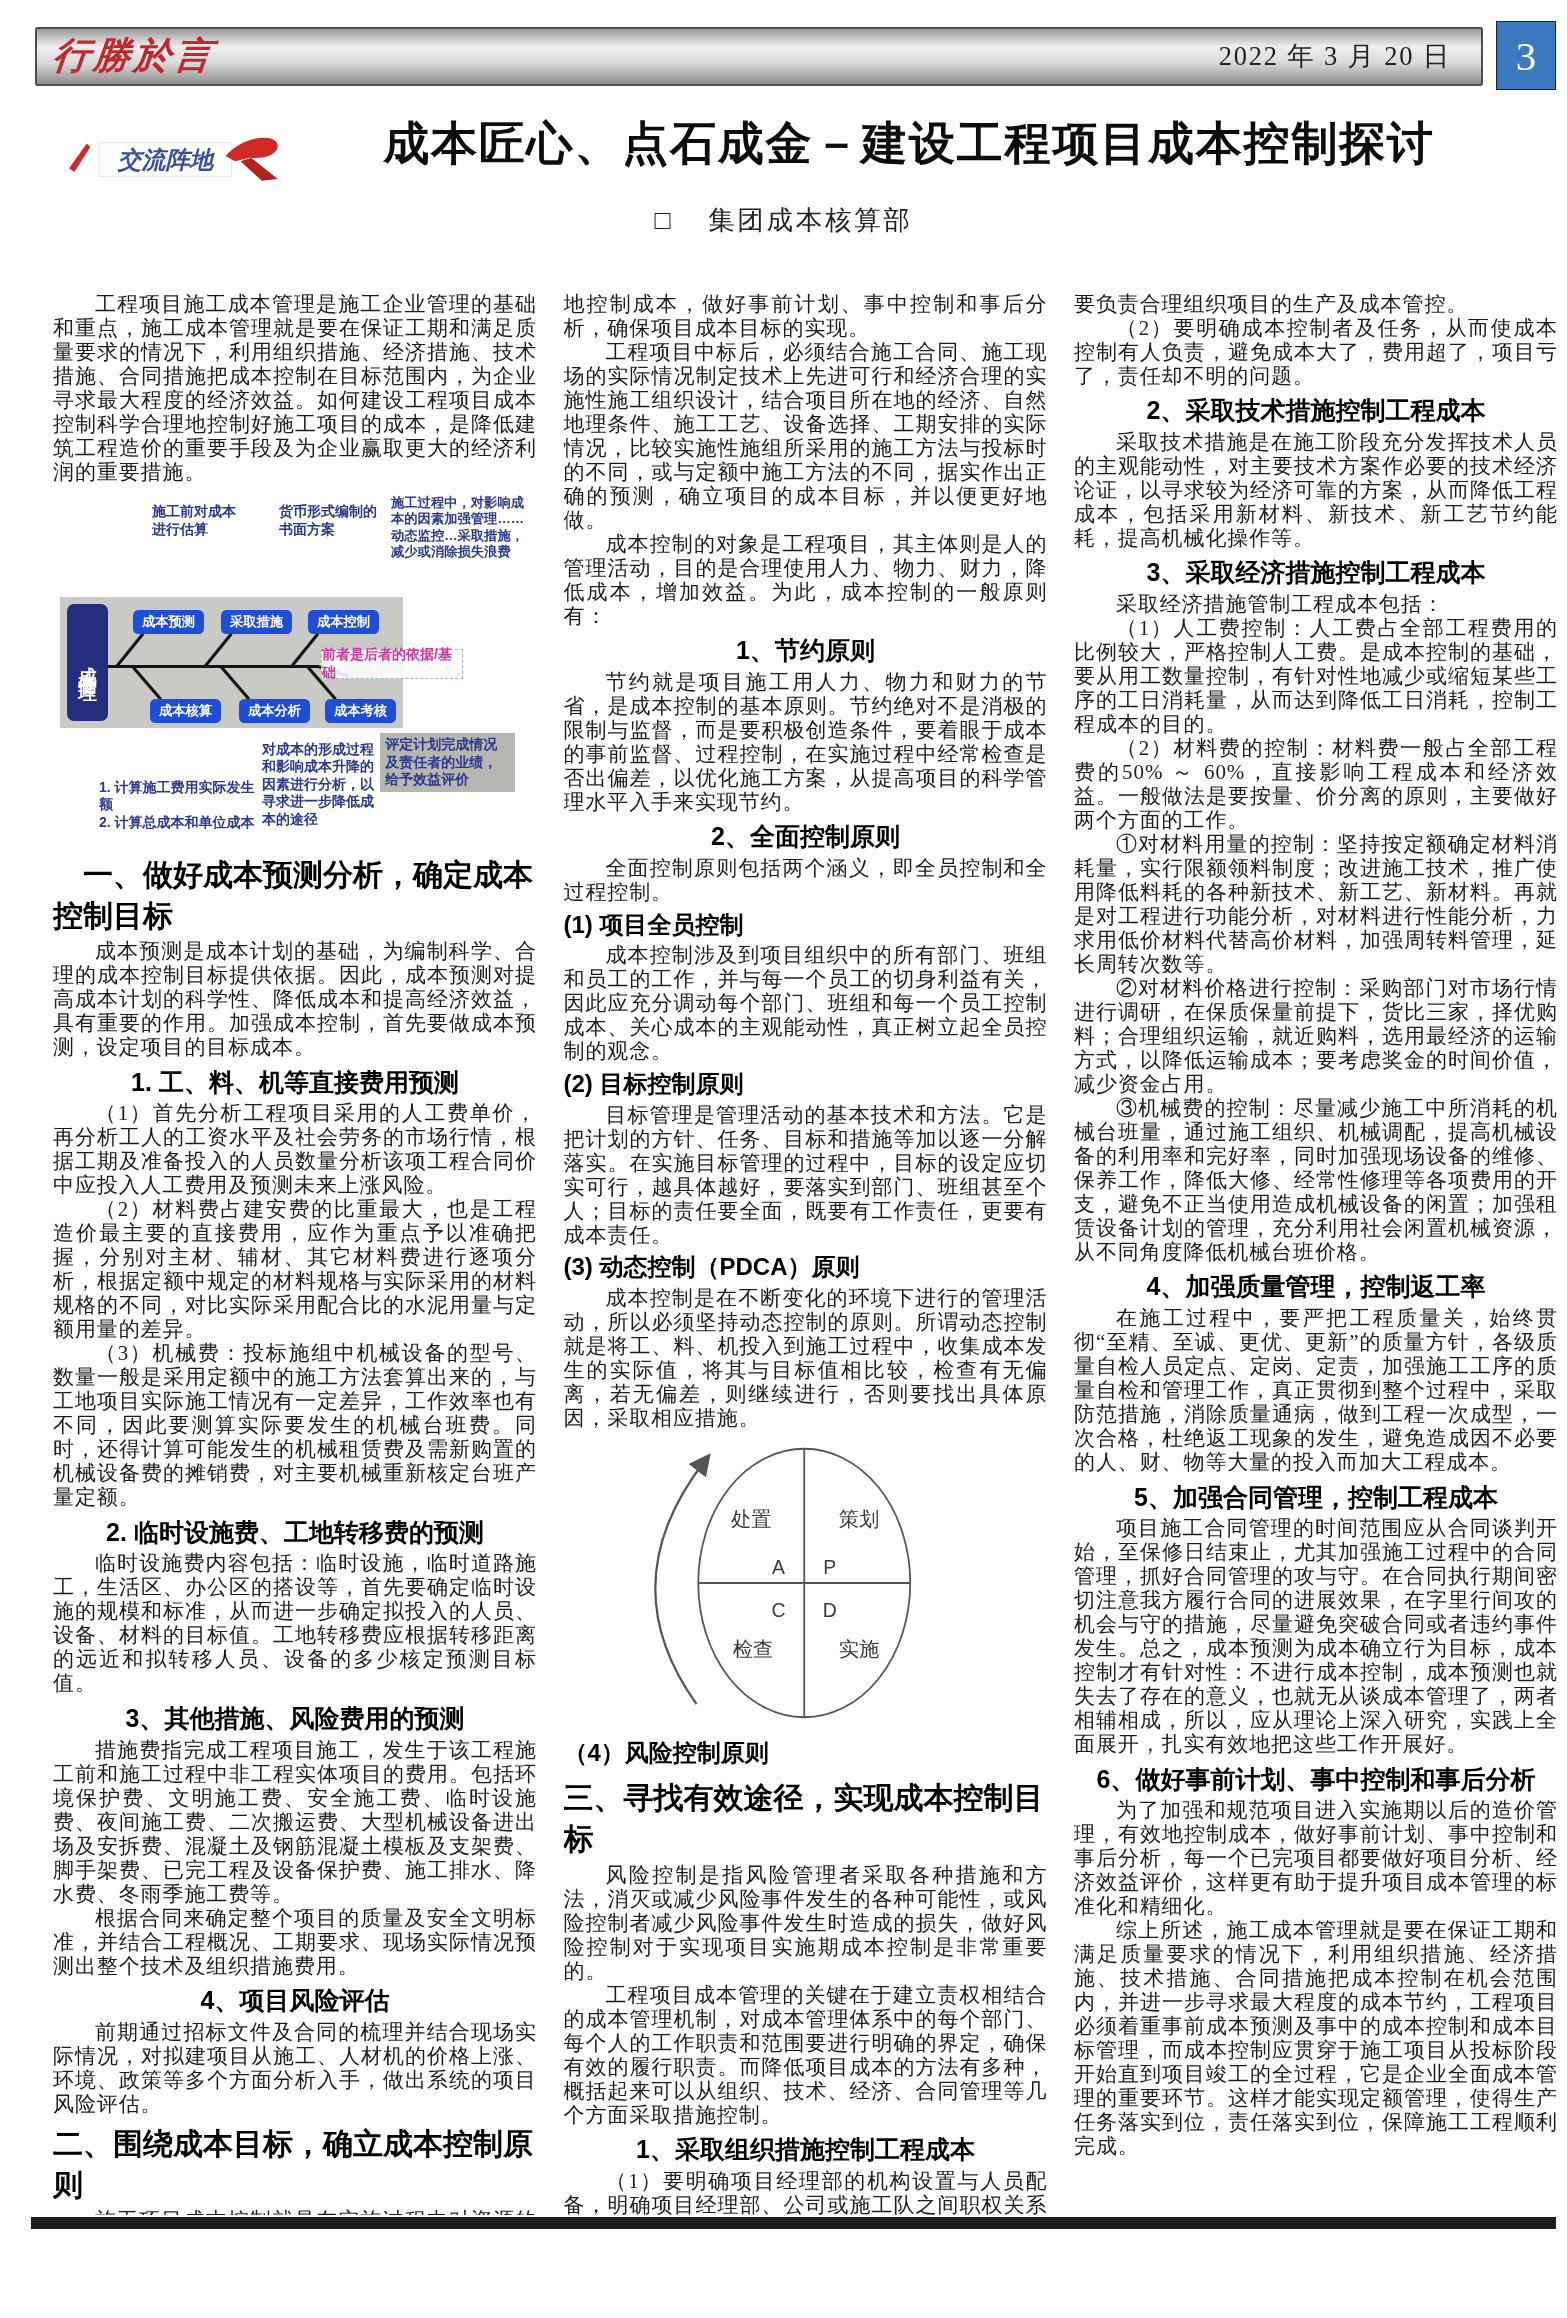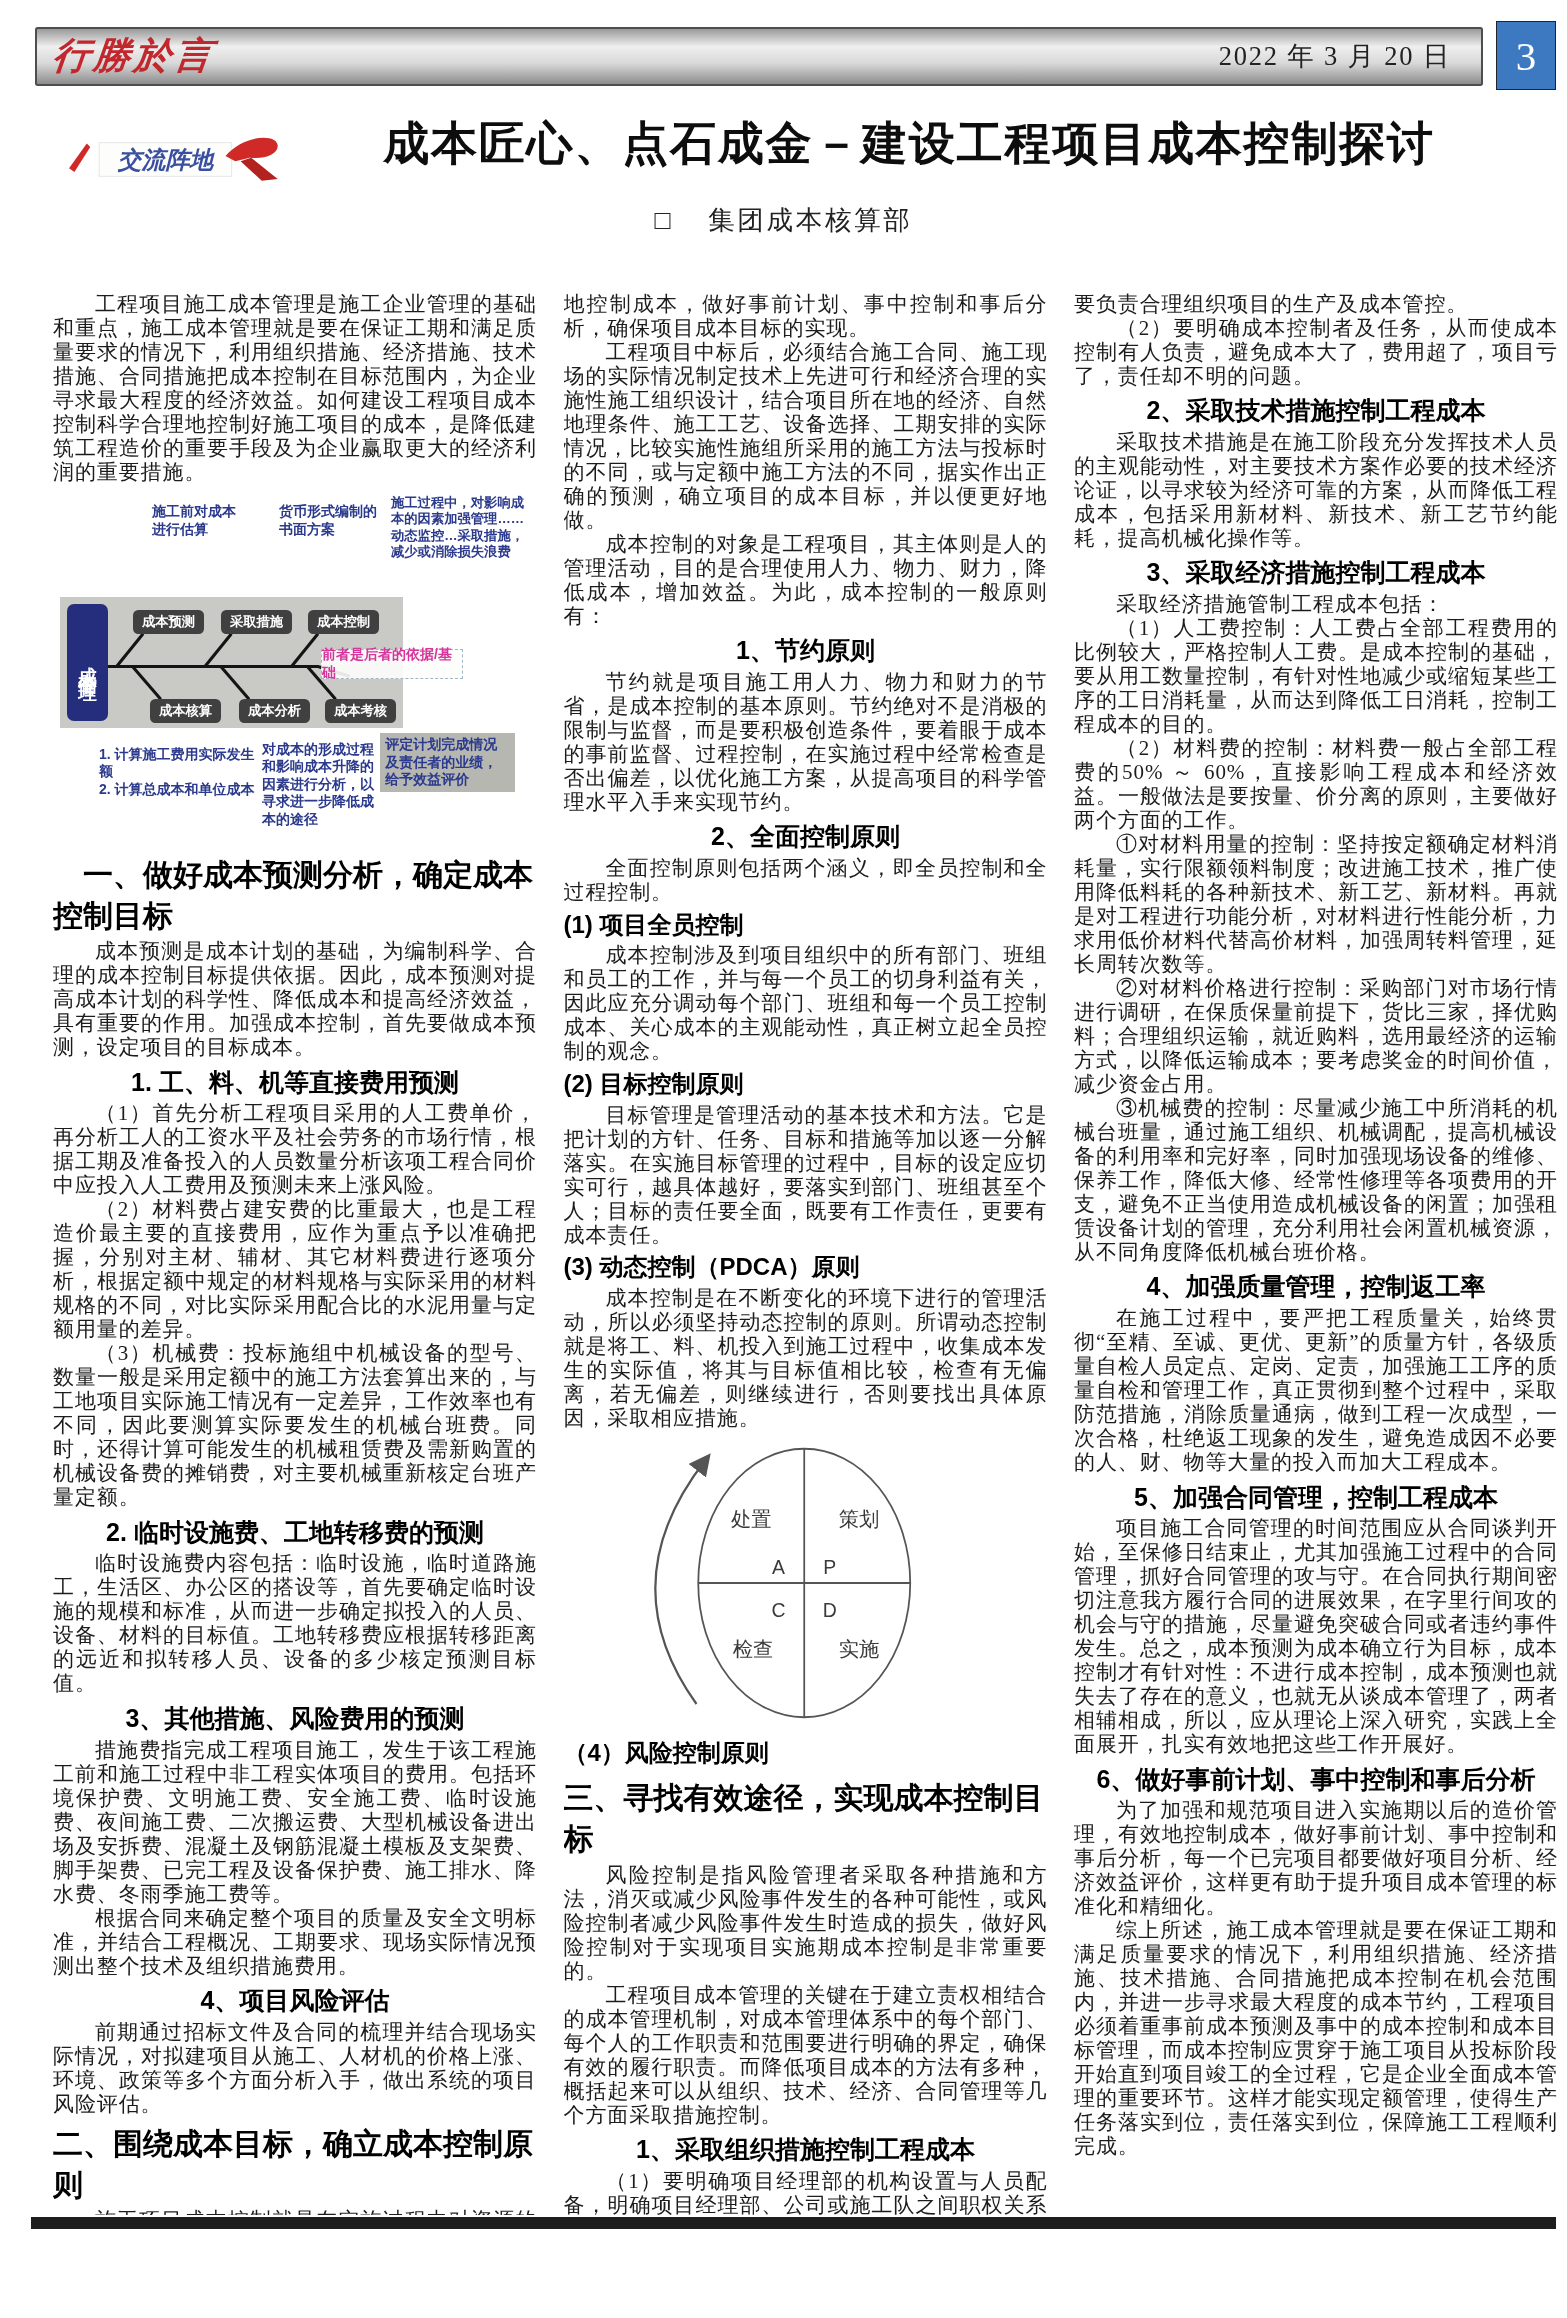--- a/index.html
+++ b/index.html
@@ -40,27 +40,27 @@
 
   
   .fishbone{position:relative;width:484px;height:354px;margin:8.8px 0 5.3px;background:#fff;}
   .fb-note{position:absolute;font-family:"Liberation Sans",sans-serif;font-weight:bold;font-size:14px;
     line-height:1.25;color:#2b3a8c;}
   .fb-band{position:absolute;left:7px;top:104px;width:343px;height:131px;background:#c9c9c5;}
   .fb-lines{position:absolute;left:0;top:0;}
   .fb-root{position:absolute;left:14px;top:111px;width:41px;height:117px;background:#252e7d;border-radius:7px;
     color:#fff;font-family:"Liberation Sans",sans-serif;font-weight:bold;font-size:18.6px;writing-mode:vertical-rl;
     text-orientation:upright;letter-spacing:5.3px;display:flex;align-items:center;justify-content:center;}
-  .fb-node{position:absolute;width:71px;height:24px;background:#404040;border-radius:5.3px;color:#fff;
+  .fb-node{position:absolute;width:71px;height:24px;background:#1d4ed8;border-radius:5.3px;color:#fff;
     font-family:"Liberation Sans",sans-serif;font-size:13.3px;font-weight:bold;display:flex;align-items:center;justify-content:center;}
   .fb-center{position:absolute;left:268px;top:156px;width:140px;height:28px;border:1.8px dashed #9fb6c8;
     background:rgba(253,253,252,.9);color:#d6359b;font-family:"Liberation Sans",sans-serif;font-weight:bold;
     font-size:14px;display:flex;align-items:center;justify-content:center;}
   .fb-note-grey{background:#b7b7b2;padding:3.5px 5.3px;}
-  .pre{white-space:pre-line;}
+  .pre{white-space:pre-line;margin-top:33px;}
 
   
   .pdca{position:relative;width:484px;height:292px;margin:7px 0;}
   .pdca svg{display:block;}
   .pdca-word{font-family:"Liberation Sans",sans-serif;font-size:23px;fill:#3a3a3a;}
   .pdca-letter{font-family:"Liberation Sans",sans-serif;font-size:22px;fill:#3a3a3a;}
 </style>
 </head>
 <body>
 

